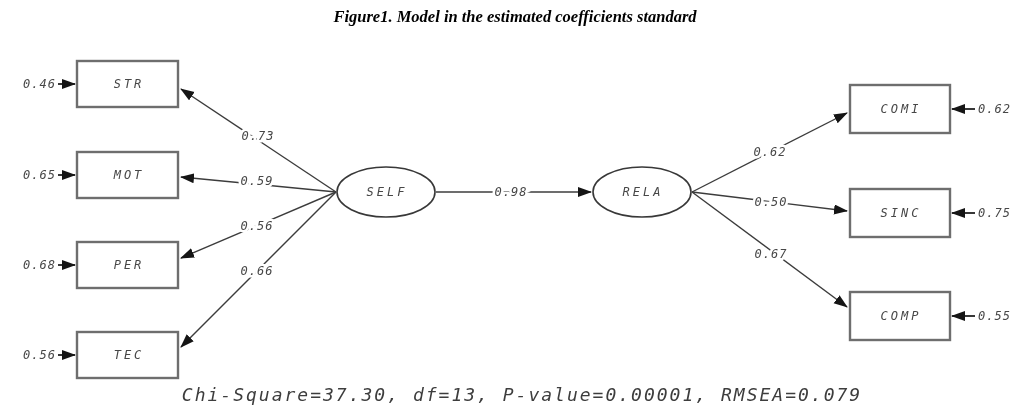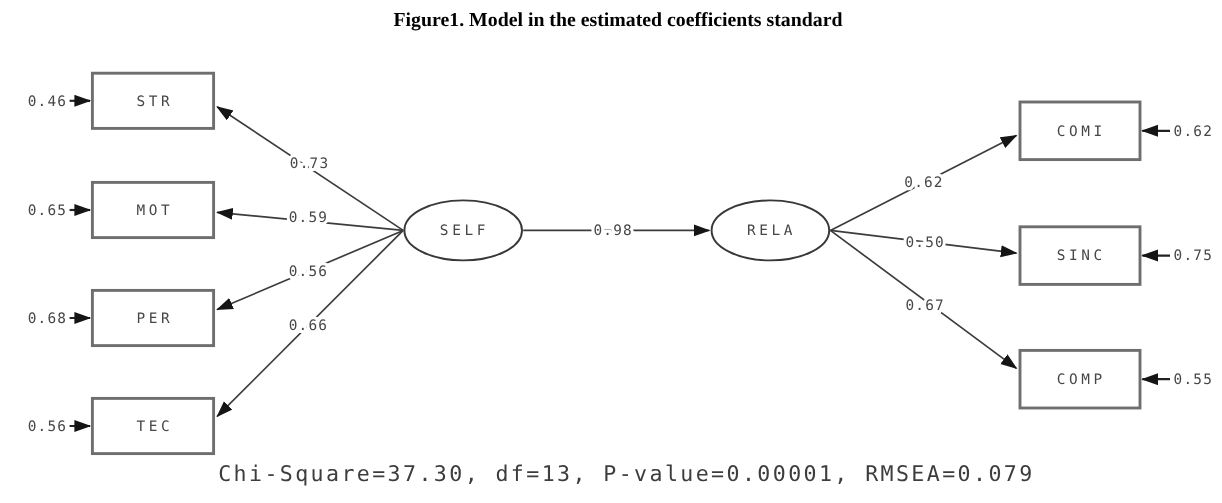--- a/index.html
+++ b/index.html
@@ -7,20 +7,21 @@
     padding: 0;
     background: #ffffff;
   }
   .page {
     position: relative;
     width: 1018px;
     height: 419px;
     background: #ffffff;
     overflow: hidden;
     font-family: "DejaVu Sans Mono", "Liberation Mono", monospace;
+    font-style: italic;
   }
   svg { display: block; }
   .figure-title {
     font-family: "Liberation Serif", "DejaVu Serif", serif;
     font-weight: bold;
     font-size: 16.5px;
     fill: #000000;
   }
   .mono-label {
     font-family: "DejaVu Sans Mono", "Liberation Mono", monospace;

